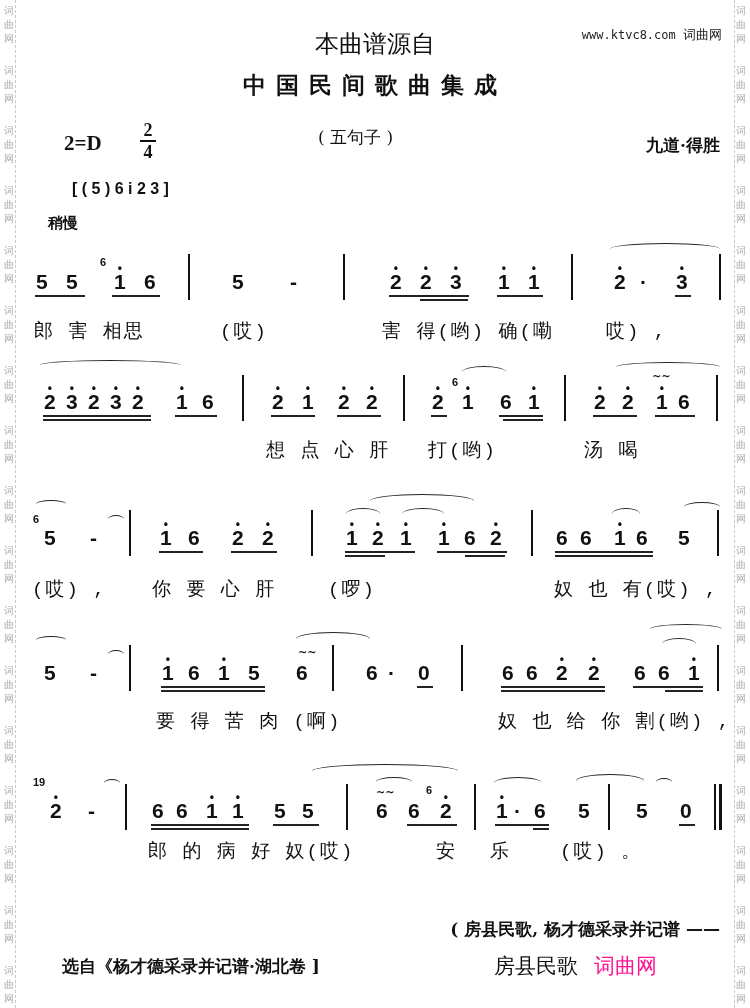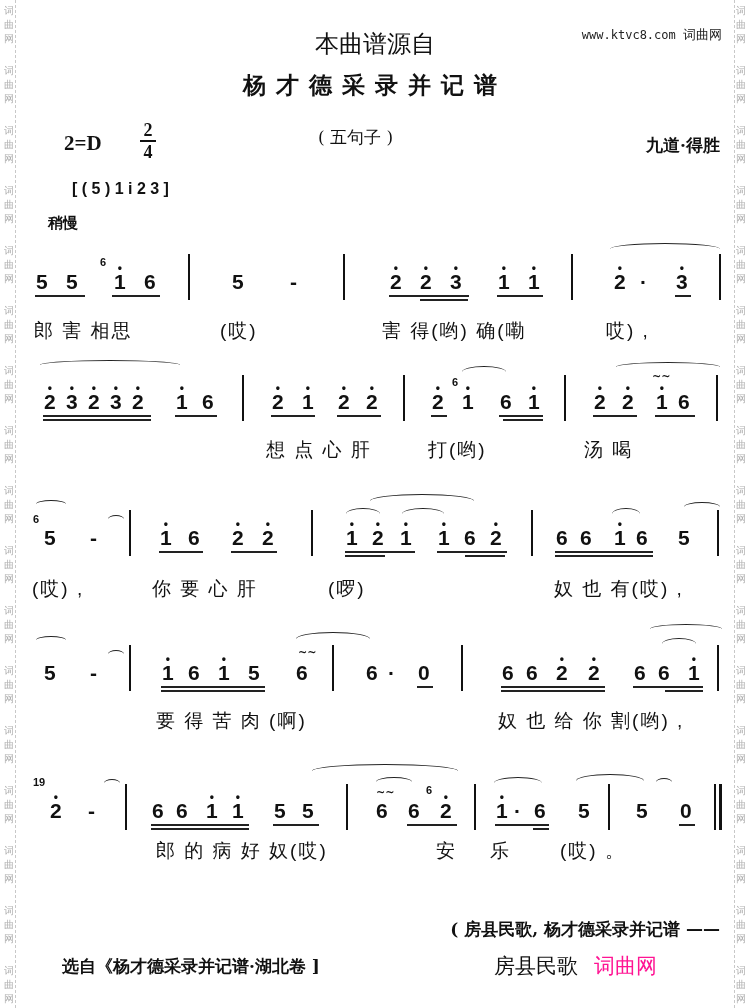--- a/index.html
+++ b/index.html
@@ -25,21 +25,21 @@
   .timesig .bar { border-top: 2px solid #111; margin: 0 2px; }
   .form-label { position: absolute; top: 126px; left: 318px; font-size: 17px; font-family: "DejaVu Serif", serif; }
   .tune-name { position: absolute; top: 134px; right: 30px; font-size: 17px; font-weight: bold; font-family: "DejaVu Serif", serif; }
   .intro { position: absolute; top: 180px; left: 72px; font-size: 16px; font-weight: bold; font-family: "Liberation Sans", sans-serif; }
   .tempo { position: absolute; top: 214px; left: 48px; font-size: 15px; font-weight: bold; }
   .note { position: absolute; font-family: "Liberation Sans", sans-serif; font-weight: bold; font-size: 21px; line-height: 22px; }
   .note .dot-hi { position: absolute; top: -7px; left: 50%; transform: translateX(-50%); font-size: 12px; line-height: 8px; }
   .barline { position: absolute; width: 2px; background: #111; height: 46px; }
   .barline.final { width: 3px; }
   .uline { position: absolute; height: 2px; background: #222; }
-  .lyric { position: absolute; font-size: 19px; font-family: Liberation Sans, sans-serif; letter-spacing: 2px; }
+  .lyric { position: absolute; font-size: 19px; font-family: Liberation Mono, monospace; letter-spacing: 2px; }
   .grace { position: absolute; font-size: 11px; font-weight: bold; font-family: "Liberation Sans", sans-serif; }
   .slur { position: absolute; border-top: 1.5px solid #222; border-radius: 50% 50% 0 0; }
   .mordent { position: absolute; font-size: 11px; font-weight: bold; }
 
   .credit { position: absolute; top: 918px; right: 30px; font-size: 17px; font-weight: bold; font-family: "DejaVu Serif", serif; }
   .source { position: absolute; top: 955px; left: 62px; font-size: 17px; font-weight: bold; font-family: "DejaVu Serif", serif; }
   .source-site { position: absolute; top: 952px; left: 494px; font-size: 21px; font-family: "DejaVu Sans", sans-serif; }
   .source-site .brand { margin-left: 16px; }
 </style>
 </head>
@@ -221,31 +221,31 @@
       <div>网</div>
     </div>
   </div>
 
 <div class="site-tag">
   <span>www.ktvc8.com</span>
   <span class="cn">词曲网</span>
 </div>
 
 <div class="title">本曲谱源自</div>
-<div class="subtitle">杨才德采录并记谱</div>
+<div class="subtitle">中国民间歌曲集成</div>
 
 <div class="key">2=D</div>
 <div class="timesig">
   <div>2</div>
   <div class="bar"></div>
   <div>4</div>
 </div>
 <div class="form-label">( 五句子 )</div>
 <div class="tune-name">九道·得胜</div>
-<div class="intro">[ ( 5 ) 1 i 2 3 ]</div>
+<div class="intro">[ ( 5 ) 6 i 2 3 ]</div>
 <div class="tempo">稍慢</div>
 
 <div>
   <span class="note" style="left:36px;top:271px">5</span>
   <span class="note" style="left:66px;top:271px">5</span>
   <div class="uline" style="left:35px;top:295px;width:50px"></div>
   <span class="grace" style="left:100px;top:256px">6</span>
   <span class="note" style="left:114px;top:271px"><span class="dot-hi">•</span><span>1</span></span>
   <span class="note" style="left:144px;top:271px">6</span>
   <div class="uline" style="left:112px;top:295px;width:48px"></div>
@@ -434,21 +434,21 @@
   <div class="uline" style="left:533px;top:828px;width:16px"></div>
   <div class="slur" style="left:576px;top:774px;width:68px;height:14px"></div>
   <span class="note" style="left:578px;top:800px">5</span>
   <div class="barline" style="left:608px;top:784px"></div>
   <span class="note" style="left:636px;top:800px">5</span>
   <div class="slur" style="left:656px;top:778px;width:16px;height:8px"></div>
   <span class="note" style="left:680px;top:800px">0</span>
   <div class="uline" style="left:679px;top:824px;width:16px"></div>
   <div class="barline" style="left:714px;top:784px"></div>
   <div class="barline final" style="left:719px;top:784px"></div>
-  <div class="lyric" style="left:156px;top:838px">郎 的 病 好 奴(哎)</div>
+  <div class="lyric" style="left:148px;top:838px">郎 的 病 好 奴(哎)</div>
   <div class="lyric" style="left:436px;top:838px">安</div>
   <div class="lyric" style="left:490px;top:838px">乐</div>
   <div class="lyric" style="left:560px;top:838px">(哎) 。</div>
 </div>
 
 <div class="credit">( 房县民歌, 杨才德采录并记谱 ——</div>
 <div class="source">选自《杨才德采录并记谱·湖北卷 ]</div>
 <div class="source-site">
   <span>房县民歌</span><span class="brand" id="brand" style="color: rgb(255, 20, 147);">词曲网</span>
 </div>

